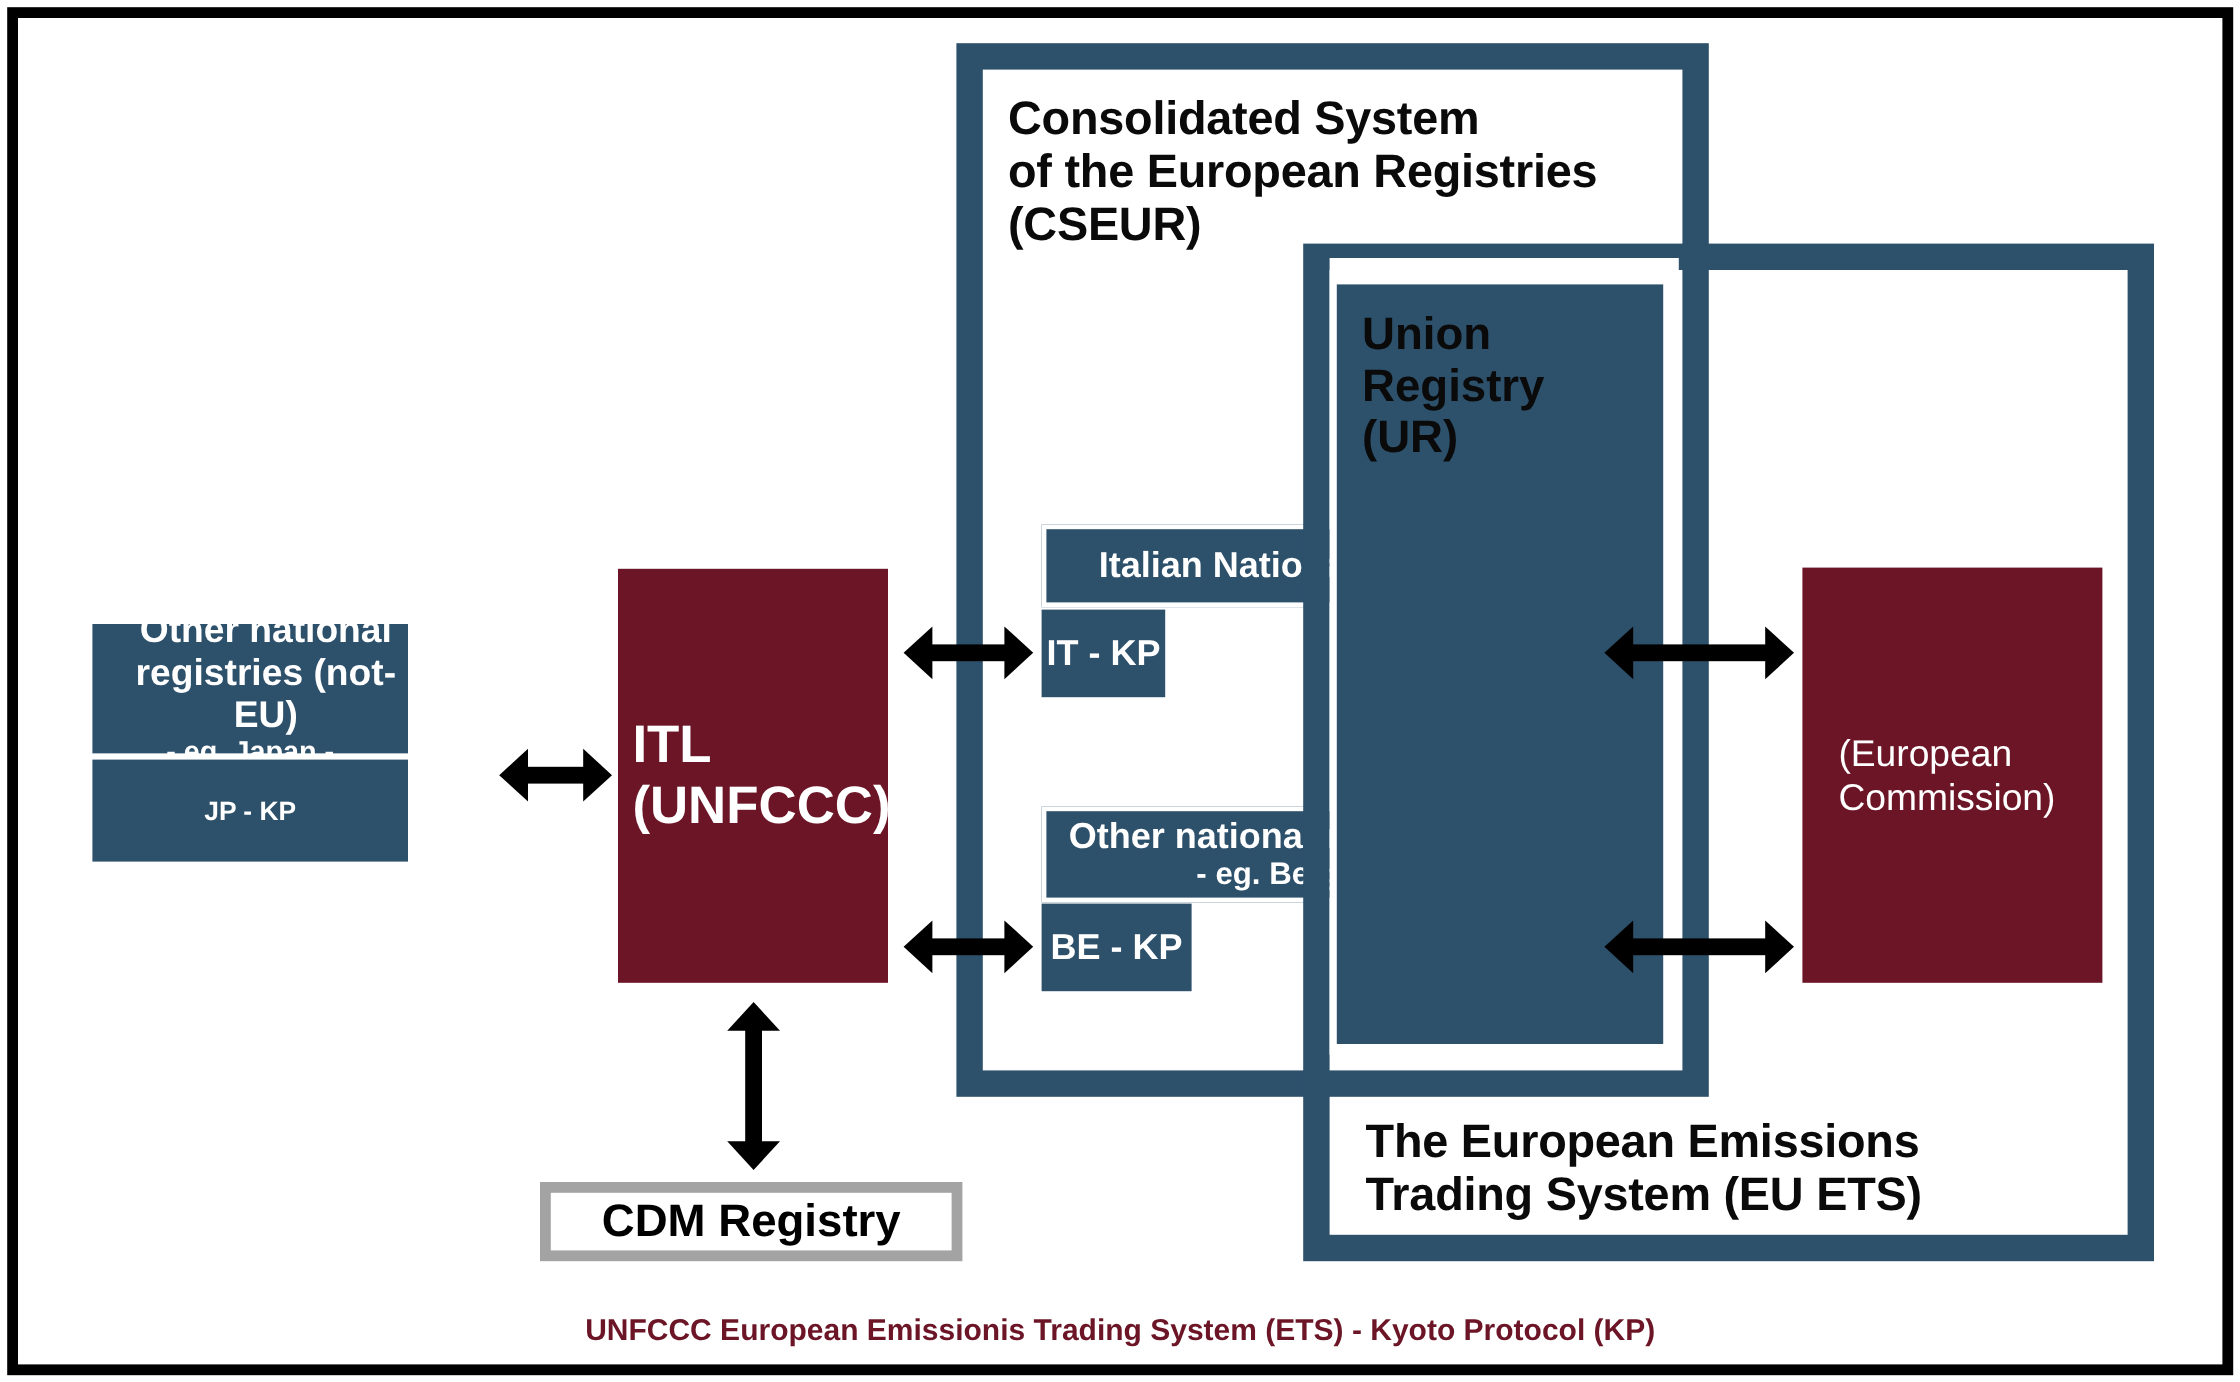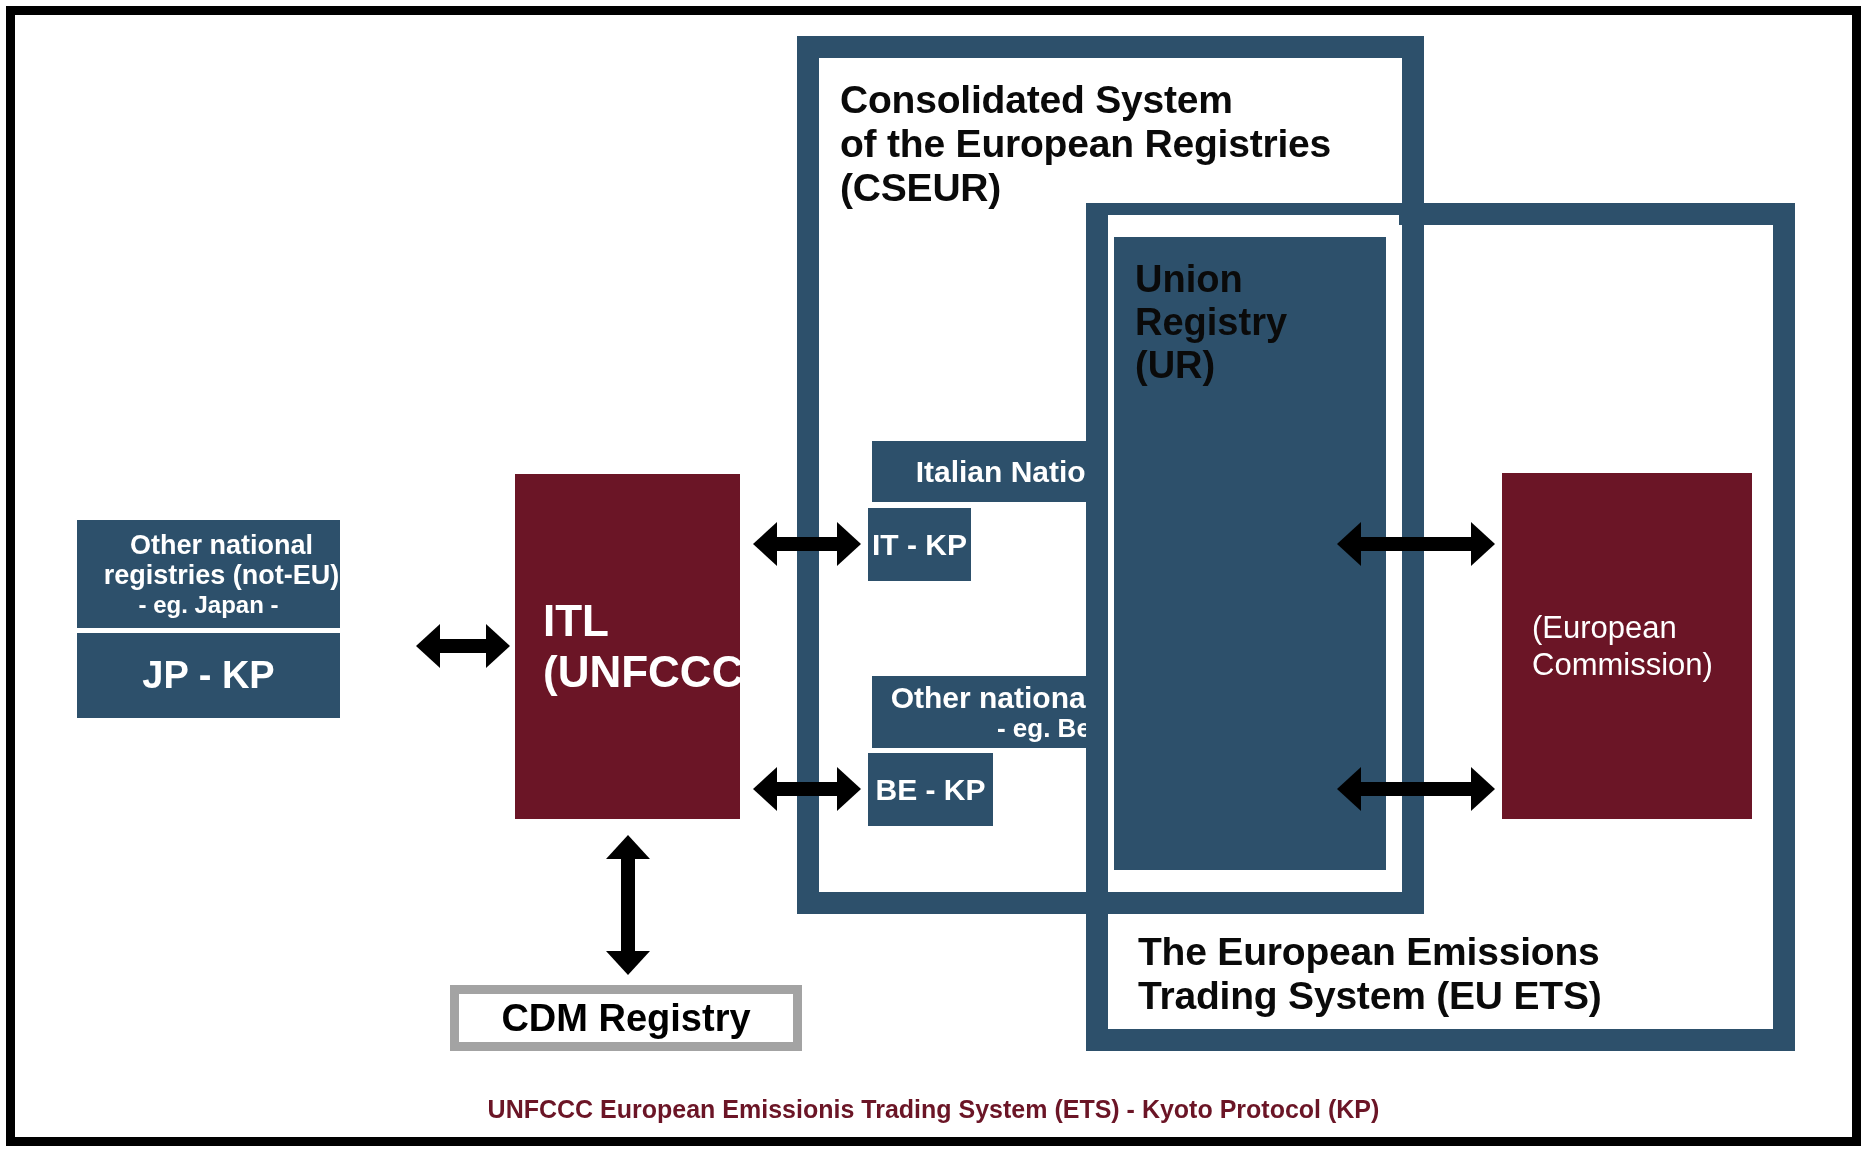--- a/index.html
+++ b/index.html
@@ -172,62 +172,62 @@
     background: #2d506b;
     color: #ffffff;
     display: flex;
     flex-direction: column;
     align-items: center;
     justify-content: center;
     text-align: center;
     line-height: 1.14;
     box-sizing: border-box;
   }
-  #japan-header .hdr-main { font-size: 27px; font-weight: 700; padding-left: 26px; }
+  #japan-header .hdr-main { font-size: 31px; font-weight: 700; padding-left: 26px; }
   #japan-header .hdr-sub  { font-size: 24px; font-weight: 700; }
   #japan-divider {
     position: absolute;
     left: 0;
     top: 108px;
     width: 263px;
     height: 5px;
     background: #ffffff;
   }
   #jp-kp-box {
     position: absolute;
     left: 0;
     top: 113px;
     width: 263px;
     height: 85px;
     background: #2d506b;
     color: #ffffff;
     display: flex;
     align-items: center;
     justify-content: center;
-    font-size: 38px;
+    font-size: 22px;
     font-weight: 700;
   }
 
   
   .maroon-box {
     position: absolute;
     background: #6b1526;
     color: #ffffff;
     box-sizing: border-box;
     display: flex;
     flex-direction: column;
     justify-content: center;
     z-index: 8;
   }
   #itl-box {
     left: 515px;
     top: 474px;
     width: 225px;
     height: 345px;
-    padding-left: 28px;
+    padding-left: 12px;
   }
   #itl-box .big  { font-size: 44px; font-weight: 700; line-height: 1.14; }
   #eutl-box {
     left: 1502px;
     top: 473px;
     width: 250px;
     height: 346px;
     padding-left: 30px;
   }
   #eutl-box .big  { font-size: 44px; font-weight: 700; line-height: 1.15; }

